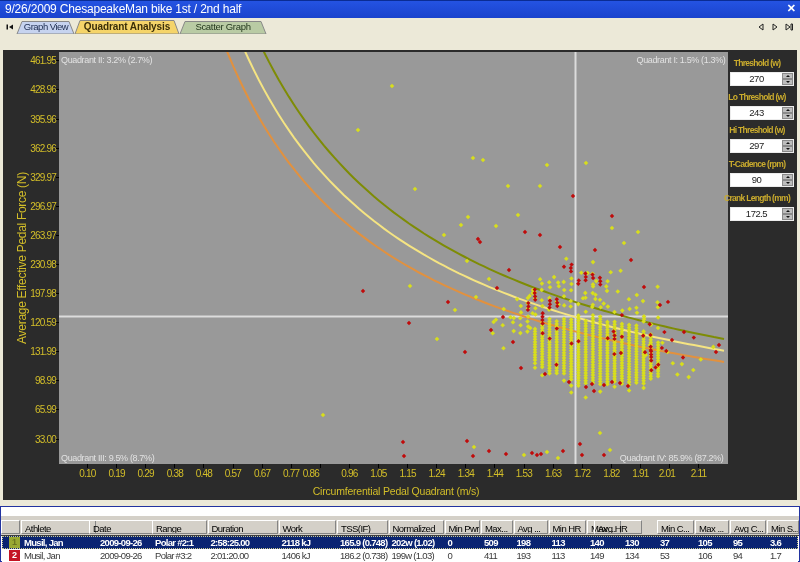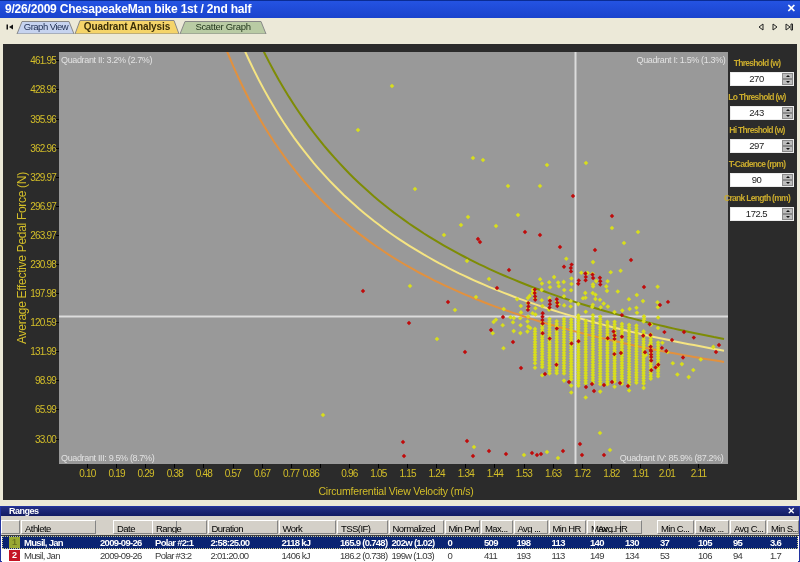--- a/index.html
+++ b/index.html
@@ -1,18 +1,18 @@
 <!DOCTYPE html>
 <html><head><meta charset="utf-8"><style>
 html,body{margin:0;padding:0;width:800px;height:562px;background:#2B2B2B;font-family:"Liberation Sans",sans-serif;overflow:hidden;position:relative}
 .abs{position:absolute}
 #titlebar{left:0;top:0;width:800px;height:18px;background:linear-gradient(#2453e2,#1a43cd);border-top:1px solid #0a2c94;box-sizing:border-box}
-#titletext{left:5px;top:2px;font-size:12px;font-weight:bold;color:#fff;letter-spacing:-0.2px}
+#titletext{left:5px;top:2px;font-size:12px;font-weight:normal;color:#fff;letter-spacing:-0.2px}
 #tclose{right:4px;top:2px;color:#fff;font-size:11px;font-weight:bold}
-#tabbar{left:0;top:18px;width:800px;height:26px;background:#ECE9D8}
+#tabbar{left:0;top:18px;width:800px;height:32px;background:#ECE9D8}
 #leftborder{left:0;top:34px;width:3px;height:466px;background:#ECE9D8}
 #rightborder{right:0;top:34px;width:3px;height:466px;background:#ECE9D8}
 #bottomborder{left:0;top:500px;width:800px;height:6px;background:#ECE9D8}
 #plot{left:59px;top:52px;width:669px;height:412px;background:#999999}
 .yl{position:absolute;left:0;width:56px;text-align:right;font-size:10px;letter-spacing:-0.8px;color:#D3BE29}
 .yt{position:absolute;left:56px;width:3px;height:1px;background:#000}
 .xl{position:absolute;top:468px;width:30px;text-align:center;font-size:10px;letter-spacing:-0.8px;color:#D3BE29}
 .xt{position:absolute;top:464px;width:1px;height:4px;background:#000}
 
 #xtitle{left:216px;top:485px;width:360px;text-align:center;font-size:10.5px;letter-spacing:-0.2px;color:#D3BE29}
@@ -803,21 +803,21 @@
 <div class="xt" style="left:523.5px"></div>
 <div class="xt" style="left:552.6px"></div>
 <div class="xt" style="left:581.7px"></div>
 <div class="xt" style="left:610.8px"></div>
 <div class="xt" style="left:639.9px"></div>
 <div class="xt" style="left:669.0px"></div>
 <div class="xt" style="left:698.1px"></div>
 <svg class="abs" style="left:10px;top:52px" width="26" height="412" viewBox="0 0 26 412">
     <text transform="translate(15.5,206) rotate(-90)" text-anchor="middle" font-size="12" letter-spacing="-0.3" fill="#D3BE29">Average Effective Pedal Force (N)</text>
   </svg>
-<div class="abs" id="xtitle">Circumferential View Velocity (m/s)</div>
+<div class="abs" id="xtitle">Circumferential Pedal Quadrant (m/s)</div>
 <div class="plab" style="top:58px">Threshold (w)</div>
 <div class="spin" style="top:72px">
     <div class="spinfield">270</div>
 <div class="spinbtns">
       <div class="sb">
         <span class="ar up"></span>
       </div>
       <div class="sb">
         <span class="ar dn"></span>
       </div>
@@ -865,26 +865,25 @@
 <div class="spinbtns">
       <div class="sb">
         <span class="ar up"></span>
       </div>
       <div class="sb">
         <span class="ar dn"></span>
       </div>
     </div>
   </div>
 <div class="abs" id="ranges">
-<div id="rhead">Ranges</div>
     <div id="rx">✕</div>
 <div id="rgray"></div>
 <div id="thead">
       <div class="hc" style="left:20px;width:75.0px">Athlete</div>
-      <div class="hc" style="left:112px;width:64px">Date</div>
+      <div class="hc" style="left:88px;width:64px">Date</div>
       <div class="hc" style="left:151px;width:54.5px">Range</div>
       <div class="hc" style="left:206.5px;width:70.0px">Duration</div>
       <div class="hc" style="left:277.5px;width:57.5px">Work</div>
       <div class="hc" style="left:336px;width:50.5px">TSS(IF)</div>
       <div class="hc" style="left:387.5px;width:55.0px">Normalized</div>
       <div class="hc" style="left:443.5px;width:35.5px">Min Pwr</div>
       <div class="hc" style="left:480px;width:31.5px">Max...</div>
       <div class="hc" style="left:512.5px;width:34.0px">Avg ...</div>
       <div class="hc" style="left:547.5px;width:37.5px">Min HR</div>
       <div class="hc" style="left:586px;width:34.0px">Max ...</div>

